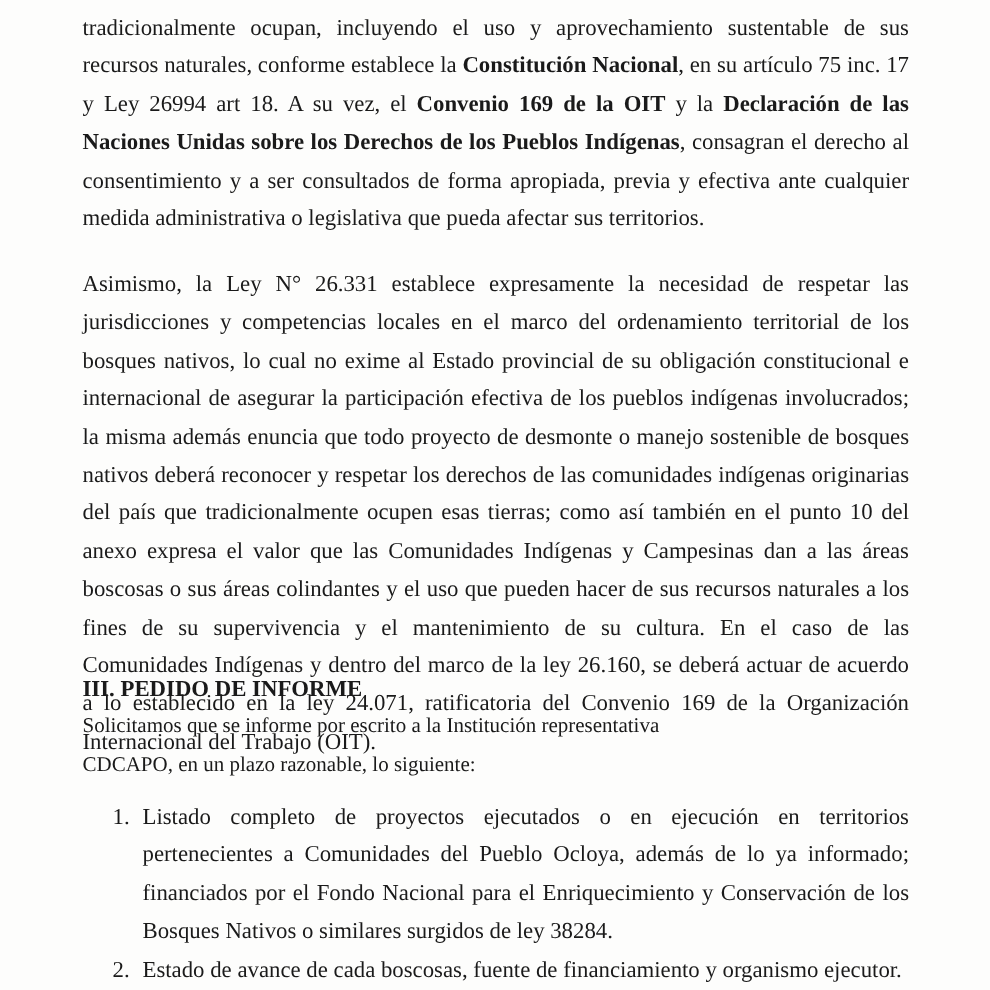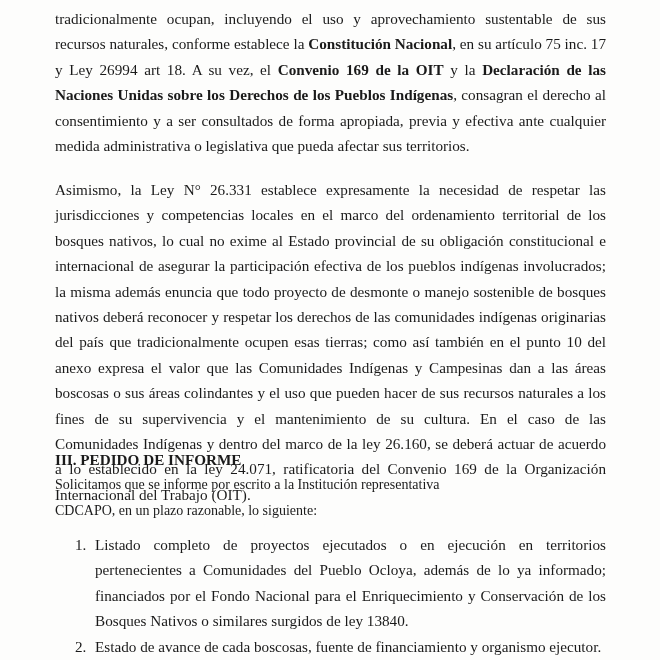--- a/index.html
+++ b/index.html
@@ -39,21 +39,21 @@
 
   <p class="para" id="p2" style="margin:0">Asimismo, la Ley N° 26.331 establece expresamente la necesidad de respetar las jurisdicciones y competencias locales en el marco del ordenamiento territorial de los bosques nativos, lo cual no exime al Estado provincial de su obligación constitucional e internacional de asegurar la participación efectiva de los pueblos indígenas involucrados; la misma además enuncia que todo proyecto de desmonte o manejo sostenible de bosques nativos deberá reconocer y respetar los derechos de las comunidades indígenas originarias del país que tradicionalmente ocupen esas tierras; como así también en el punto 10 del anexo expresa el valor que las Comunidades Indígenas y Campesinas dan a las áreas boscosas o sus áreas colindantes y el uso que pueden hacer de sus recursos naturales a los fines de su supervivencia y el mantenimiento de su cultura. En el caso de las Comunidades Indígenas y dentro del marco de la ley 26.160, se deberá actuar de acuerdo a lo establecido en la ley 24.071, ratificatoria del Convenio 169 de la Organización Internacional del Trabajo (OIT).</p>
 
   <div id="heading">III. PEDIDO DE INFORME</div>
 
   <div id="intro">Solicitamos que se informe por escrito a la Institución representativa CDCAPO, en un plazo razonable, lo siguiente:</div>
 
   <ol class="list">
     <li>
       <span class="num">1.</span>
-      <span>Listado completo de proyectos ejecutados o en ejecución en territorios pertenecientes a Comunidades del Pueblo Ocloya, además de lo ya informado; financiados por el Fondo Nacional para el Enriquecimiento y Conservación de los Bosques Nativos o similares surgidos de ley 13840.</span>
+      <span>Listado completo de proyectos ejecutados o en ejecución en territorios pertenecientes a Comunidades del Pueblo Ocloya, además de lo ya informado; financiados por el Fondo Nacional para el Enriquecimiento y Conservación de los Bosques Nativos o similares surgidos de ley 38284.</span>
     </li>
     <li>
       <span class="num">2.</span>
       <span>Estado de avance de cada boscosas, fuente de financiamiento y organismo ejecutor.</span>
     </li>
     <li class="last">
       <span class="num">3.</span>
 
     </li>
   </ol>

